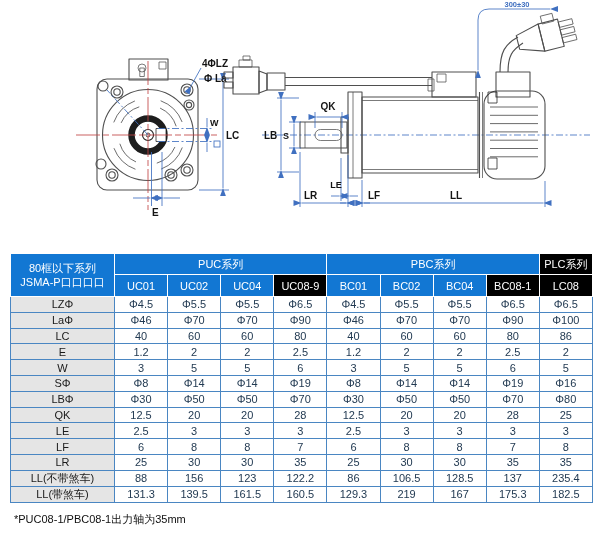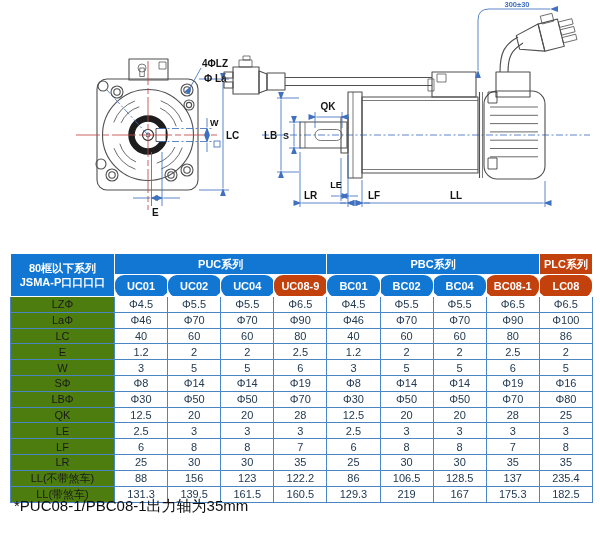--- a/index.html
+++ b/index.html
@@ -15,28 +15,28 @@
   .cl{fill:none;stroke:#c04545;stroke-width:0.85;stroke-dasharray:24 3 6 3;}
   .lbl{font-family:"Liberation Sans",sans-serif;font-size:10px;font-weight:bold;fill:#141414;}
   .lbl-s{font-size:9px;}
   .lbl-b{font-family:"Liberation Sans",sans-serif;font-size:7.5px;font-weight:bold;fill:#4070c0;}
   
   .spec-table{position:absolute;left:10px;top:253px;width:582px;border-collapse:collapse;
               table-layout:fixed;border:1.5px solid #2e74b5;}
   .spec-table th,.spec-table td{border:1px solid #4a86c2;text-align:center;vertical-align:middle;
               padding:0;overflow:hidden;white-space:nowrap;}
   .spec-table thead th{background:#1277d3;color:#ffffff;border:1px solid #ffffff;
-              font-weight:bold;font-size:11px;}
-  .spec-table thead th.dark{background:#c2410c;}
+              font-weight:normal;font-size:11px;}
+  .spec-table thead th.dark{background:#000000;}
   .spec-table thead tr.group-row th{height:20px;}
-  .spec-table thead tr.model-row th{height:21px;border-radius:9px;}
+  .spec-table thead tr.model-row th{height:21px;}
   .spec-table thead th.series{font-size:11px;line-height:1.3;}
-  .spec-table tbody th{font-weight:normal;font-size:11px;color:#1a1a1a;background:#4d7c0f;height:14.8px;}
+  .spec-table tbody th{font-weight:normal;font-size:11px;color:#1a1a1a;background:#e5e5e5;height:14.8px;}
   .spec-table tbody td{font-size:11px;color:#223a52;background:#fff;height:14.8px;}
-  .footnotes{position:absolute;left:14px;top:496px;font-size:15px;color:#0f0f0f;line-height:1.35;}
+  .footnotes{position:absolute;left:14px;top:512px;font-size:11px;color:#0f0f0f;line-height:1.35;}
 </style>
 </head>
 <body>
 
 <div class="page">
 
   <svg class="drawing" width="600" height="250" viewBox="0 0 600 250">
     <defs>
       <marker id="arr" viewBox="-1 -4 10 8" markerWidth="10" markerHeight="8" refX="0.5" refY="0" orient="auto-start-reverse" markerUnits="userSpaceOnUse">
         <path d="M0.5,0 L8.5,2.9 L8.5,-2.9 Z" fill="#4070c0"></path>

